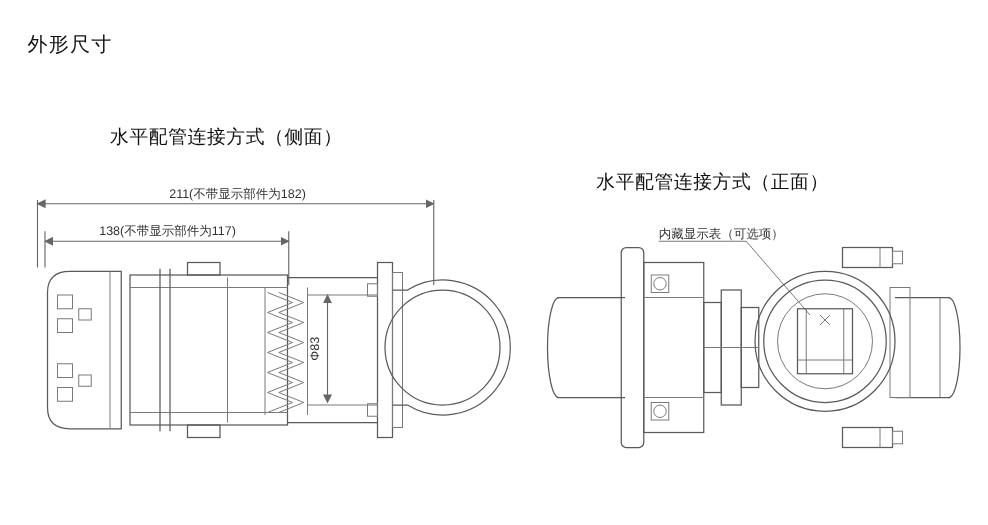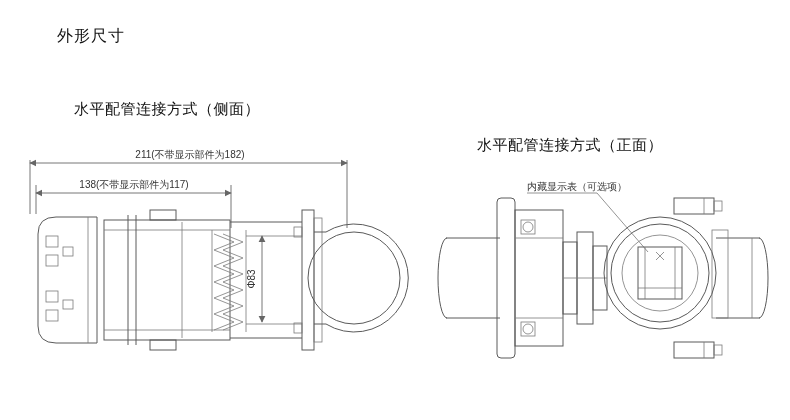--- a/index.html
+++ b/index.html
@@ -7,26 +7,26 @@
   body {
     width: 790px; height: 420px;
     background: #ffffff;
     font-family: "Liberation Sans", "DejaVu Sans", sans-serif;
     position: relative;
     overflow: hidden;
     color: #111;
   }
   .page-title {
     position: absolute; left: 22px; top: 26px;
-    font-size: 16px; letter-spacing: 1px; color: #111; margin-left: 35px;
+    font-size: 16px; letter-spacing: 1px; color: #111;
   }
   .caption {
     position: absolute; font-size: 15px; color: #111; letter-spacing: 0.5px;
   }
-  #caption-side  { left: 74px;  top: 100px; }
+  #caption-side  { left: 88px;  top: 100px; }
   #caption-front { left: 477px; top: 100px; margin-top: 36px; }
   #drawing { position: absolute; left: 0; top: 0; }
   #drawing .ln   { stroke: #5a5a5a; stroke-width: 1;   fill: none; }
   #drawing .thin { stroke: #7a7a7a; stroke-width: 0.8; fill: none; }
   #drawing .dim  { stroke: #666666; stroke-width: 0.9; fill: none; }
   #drawing text  {
     fill: #333; stroke: none; font-size: 10px;
     font-family: "Liberation Sans", "DejaVu Sans", sans-serif;
   }
 </style>

